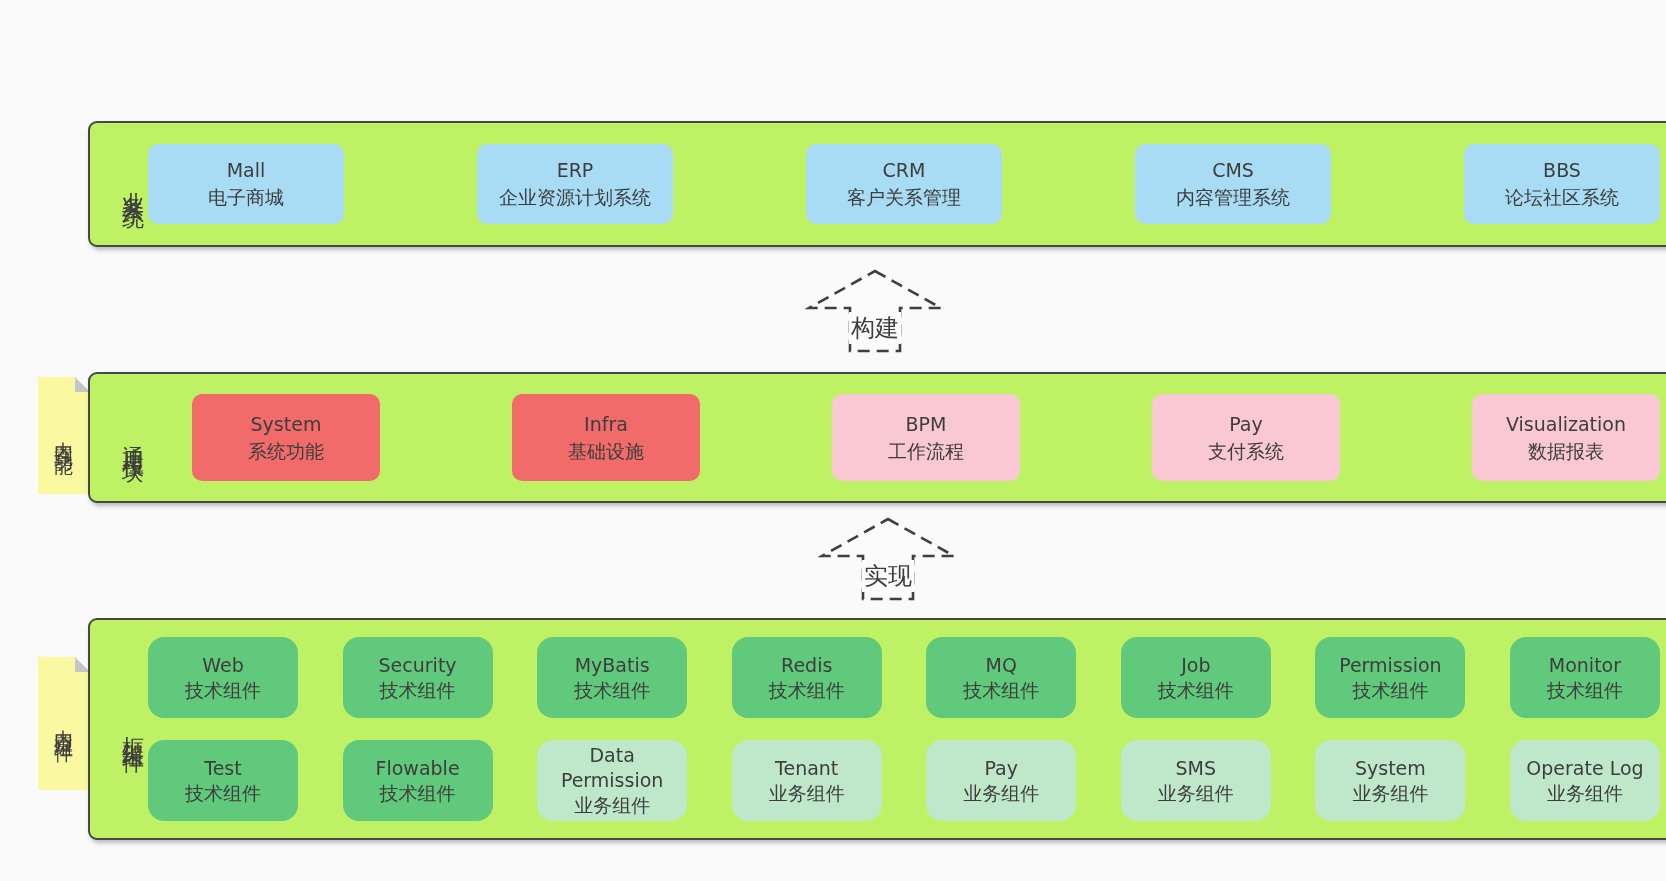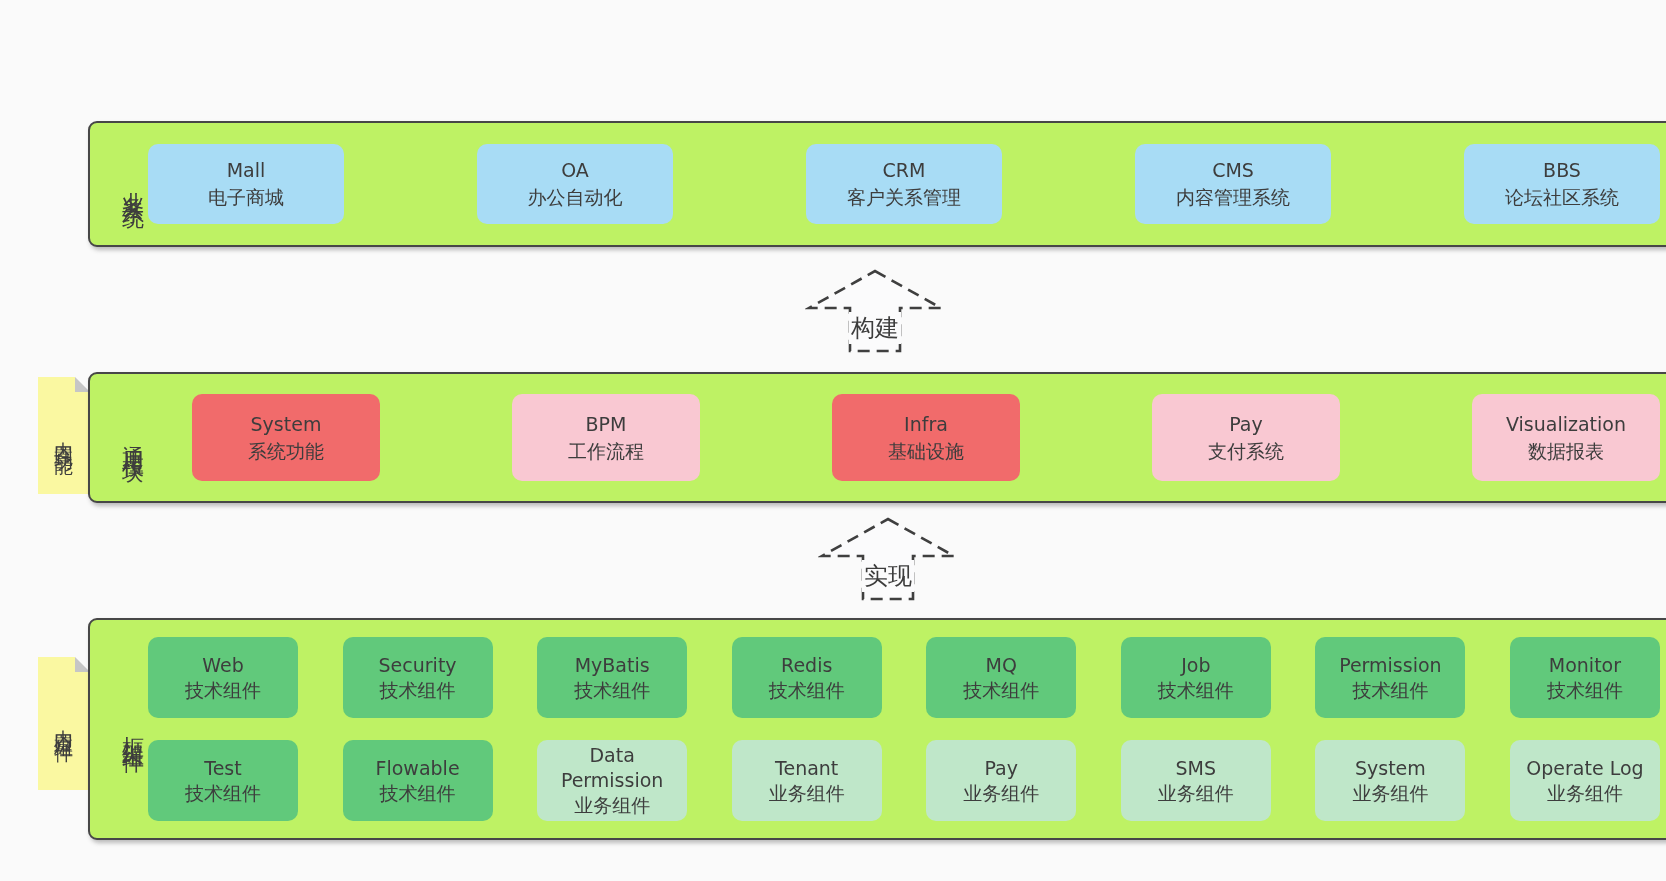--- a/index.html
+++ b/index.html
@@ -32,21 +32,21 @@
     justify-content:space-between; row-gap:22px; margin:0 22px 0 4px;
   }
   .box {
     border-radius:10px; display:flex; flex-direction:column;
     justify-content:center; align-items:center; text-align:center;
     font-size:19px; line-height:1.42;
   }
   .box-blue  { width:196px; height:80px; background:#a8dcf5; }
   .box-red   { width:188px; height:87px; background:#f16b6b; }
   .box-pink  { width:188px; height:87px; background:#f9c8d2; }
-  .box-comp  { width:150px; height:81px; line-height:1.3; }
+  .box-comp  { width:150px; height:81px; line-height:1.3;border-radius:16px; }
   .box-green      { background:#61c97b; }
   .box-lightgreen { background:#bfe7c9; }
 
   .sticky {
     position:absolute; left:38px; width:52px; background:#faf8a1; z-index:1;
     clip-path:polygon(0 0, calc(100% - 15px) 0, 100% 15px, 100% 100%, 0 100%);
     filter:drop-shadow(2px 3px 2px rgba(0,0,0,.3));
     display:flex; align-items:center; justify-content:center;
   }
   #sticky-modules    { top:377px; height:117px; }
@@ -73,22 +73,22 @@
 <body>
 
 <div class="panel" id="panel-business">
   <div class="side-label">业务系统</div>
   <div class="boxes">
     <div class="box box-blue">
       <div>Mall</div>
       <div>电子商城</div>
     </div>
     <div class="box box-blue">
-      <div>OA</div>
-      <div>办公自动化</div>
+      <div>ERP</div>
+      <div>企业资源计划系统</div>
     </div>
     <div class="box box-blue">
       <div>CRM</div>
       <div>客户关系管理</div>
     </div>
     <div class="box box-blue">
       <div>CMS</div>
       <div>内容管理系统</div>
     </div>
     <div class="box box-blue">
@@ -110,27 +110,27 @@
   <div class="sticky-label">内置功能</div>
 </div>
 
 <div class="panel" id="panel-modules">
   <div class="side-label">通用模块</div>
   <div class="boxes">
     <div class="box box-red">
       <div>System</div>
       <div>系统功能</div>
     </div>
+    <div class="box box-red">
+      <div>Infra</div>
+      <div>基础设施</div>
+    </div>
     <div class="box box-pink">
       <div>BPM</div>
       <div>工作流程</div>
-    </div>
-    <div class="box box-red">
-      <div>Infra</div>
-      <div>基础设施</div>
     </div>
     <div class="box box-pink">
       <div>Pay</div>
       <div>支付系统</div>
     </div>
     <div class="box box-pink">
       <div>Visualization</div>
       <div>数据报表</div>
     </div>
   </div>

